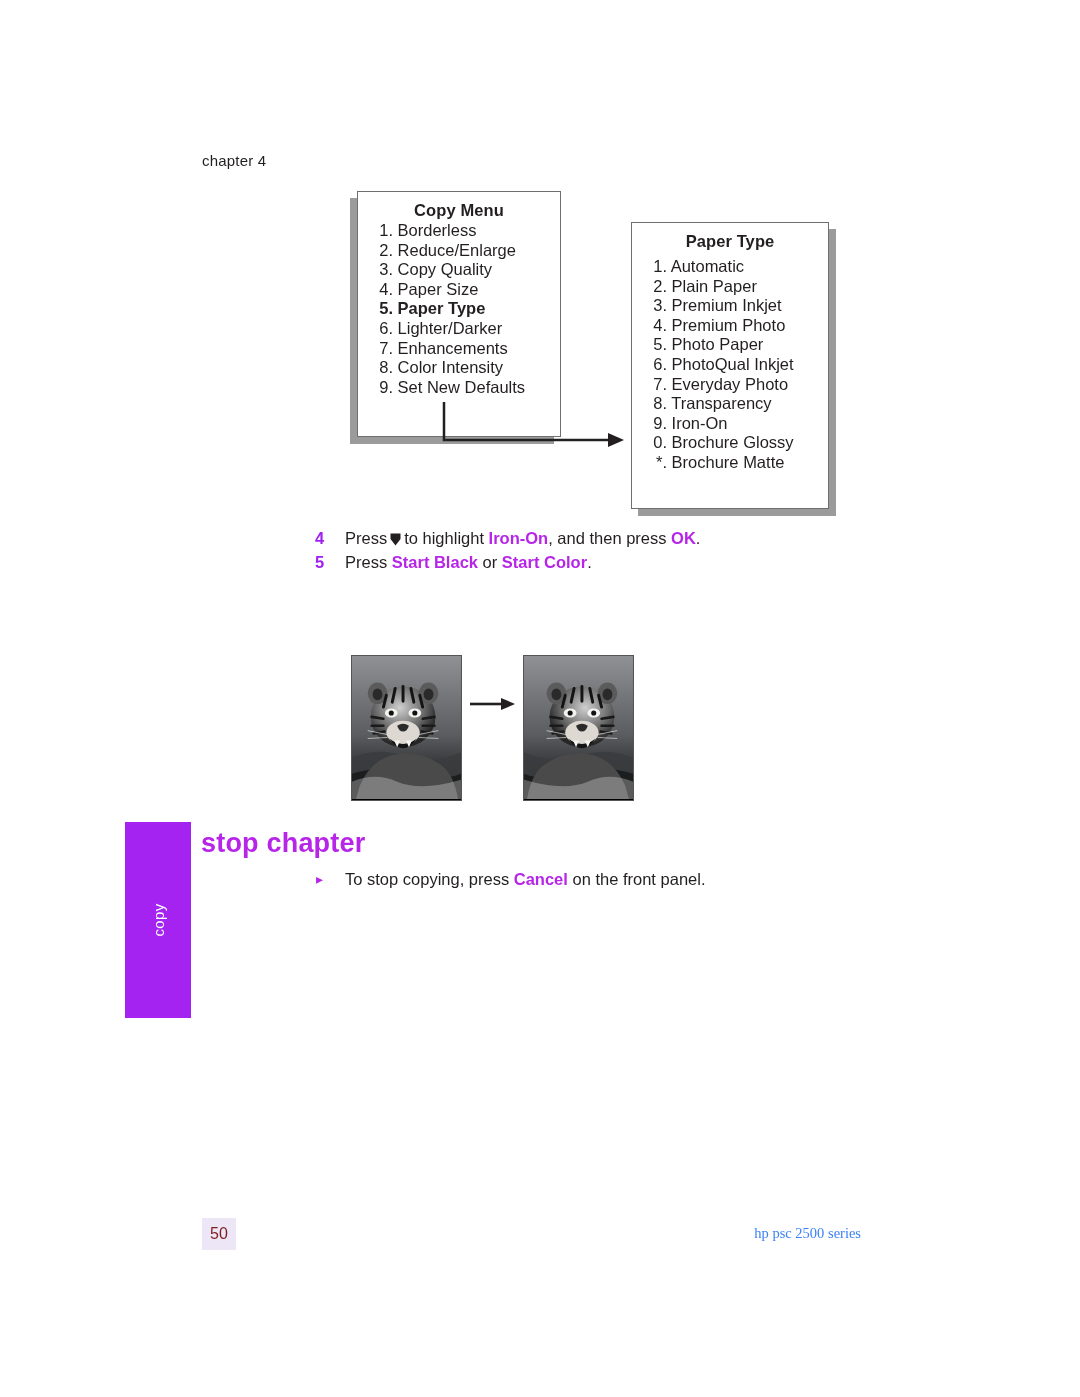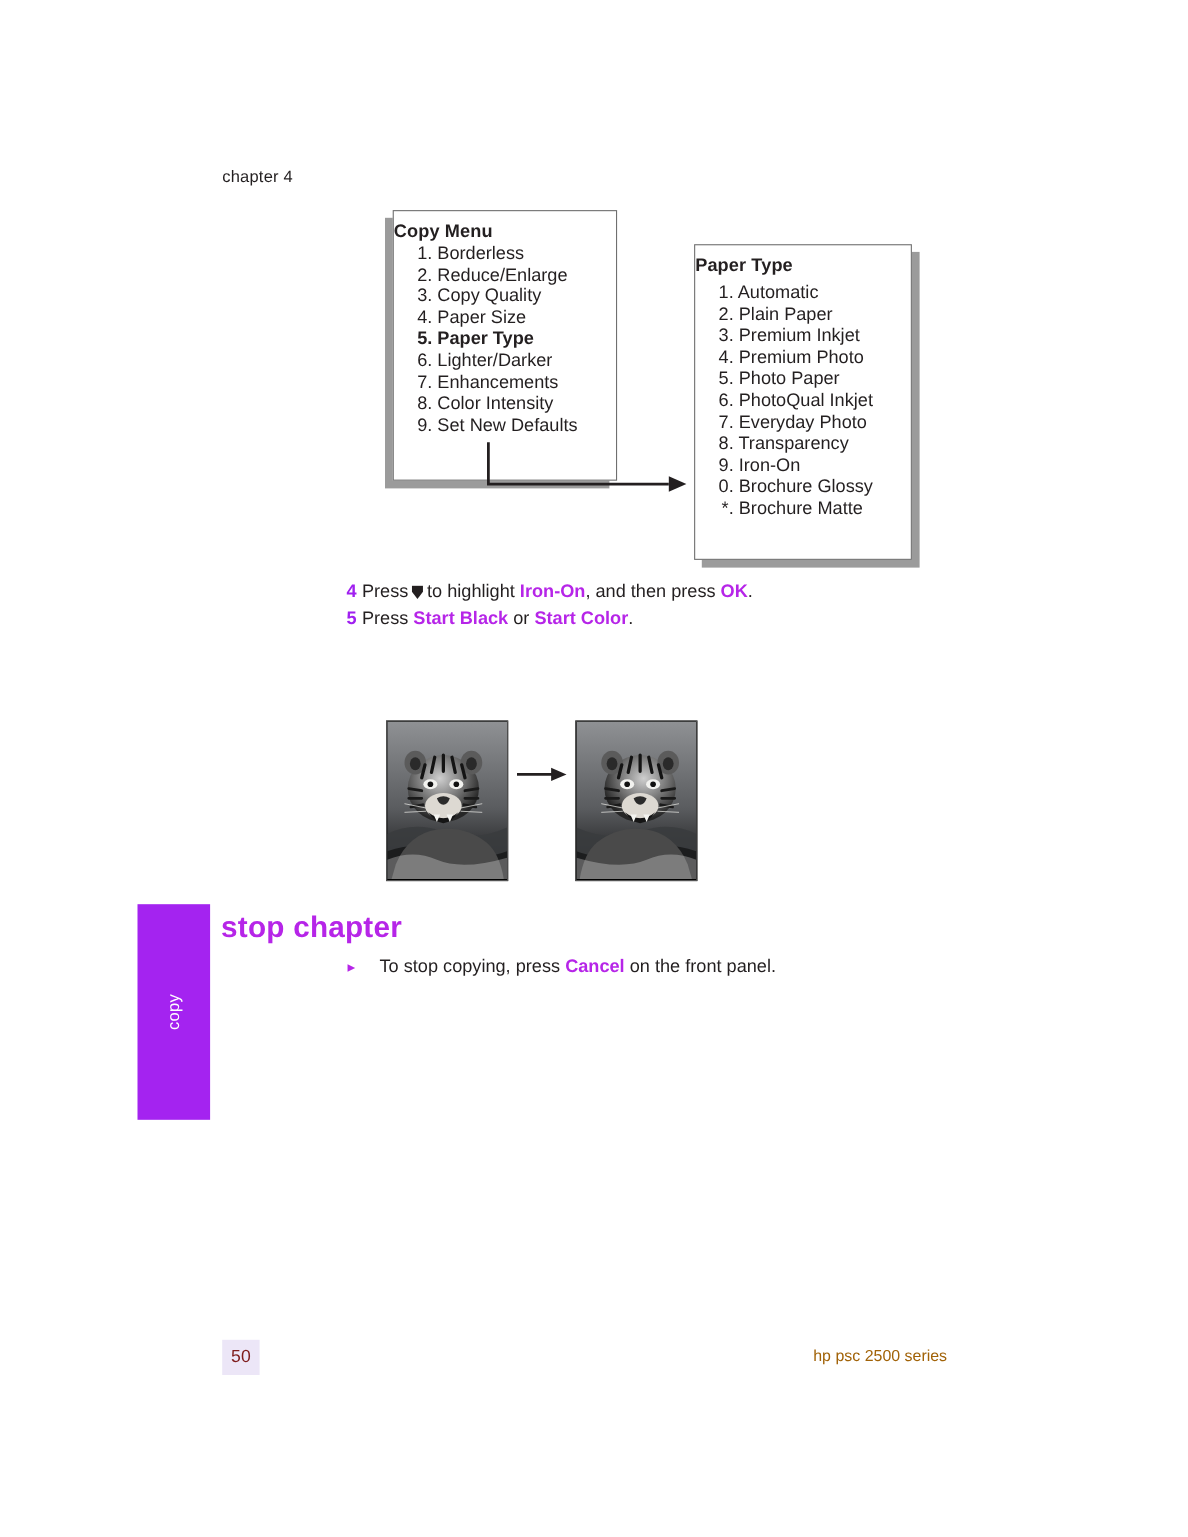--- a/index.html
+++ b/index.html
@@ -35,20 +35,21 @@
     position: absolute;
     background: #9b9b9b;
   }
   .menu-box {
     position: absolute;
     background: #ffffff;
     border: 1px solid #6f6f6f;
     box-sizing: border-box;
   }
   .menu-title {
+    text-align: center;
     font-weight: bold;
     font-size: 16.5px;
     color: #231f20;
     padding-top: 9px;
     letter-spacing: 0.1px;
   }
   .menu-list {
     margin: 0;
     padding: 0;
     list-style: none;
@@ -102,21 +103,21 @@
   .step .snum {
     position: absolute;
     left: 0;
     top: 0;
     color: #a020f0;
     font-weight: bold;
     width: 18px;
   }
   .step .stext {
     display: block;
-    margin-left: 14px;
+    margin-left: 30px;
   }
   .mag { color: #b625e8; font-weight: bold; }
   .body-para {
     position: absolute;
     left: 345px;
     top: 577px;
     width: 560px;
     font-size: 16.5px;
     color: #231f20;
     line-height: 23.4px;
@@ -217,21 +218,22 @@
     align-items: center;
     justify-content: center;
     font-size: 16px;
     color: #7f1d1d;
   }
   .footer-right {
     position: absolute;
     right: 219px;
     top: 1225px;
     font-size: 14.5px;
-    color: #a16207;
+    color: #3b82f6;
+    font-family: Liberation Serif, serif;
   }
 </style>
 </head>
 <body>
 
 <div class="page">
 
   <div class="chapter-label">chapter 4</div>
 
   <div class="menu-shadow" id="copy-menu-shadow"></div>

